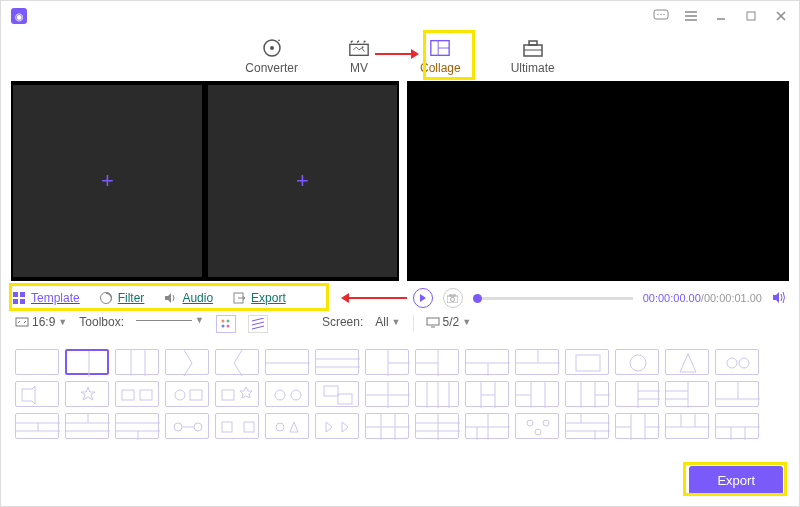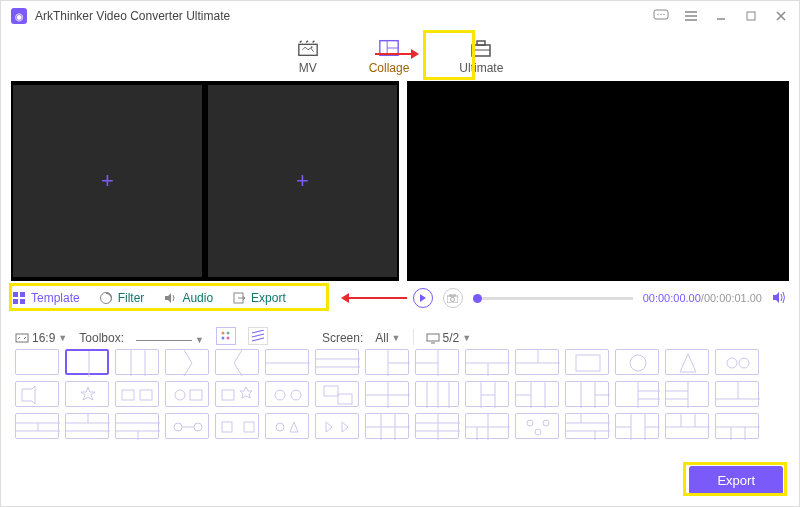--- a/index.html
+++ b/index.html
@@ -24,35 +24,35 @@
   
   .workspace { height: 200px; display: flex; gap: 8px; padding: 0 10px; }
   .left-panels { width: 388px; display: flex; gap: 6px; background: #000; padding: 4px 2px; }
   .panel { flex: 1; background: #2b2b2b; display: flex; align-items: center; justify-content: center; cursor: pointer; }
   .plus { color: #7a5af8; font-size: 22px; font-weight: 300; }
   .preview { flex: 1; display: flex; gap: 4px; background: #000; padding: 2px; }
   .pv { flex: 1; background: #000; }
 
   
   .tabrow { position: relative; height: 34px; display: flex; align-items: center; padding: 0 12px; }
-  .tabs-left { display: flex; gap: 20px; align-items: center; }
+  .tabs-left { display: flex; gap: 20px; align-items: center; text-decoration: underline; }
   .tabbtn { display: inline-flex; align-items: center; gap: 5px; font-size: 12px; cursor: pointer; color: #0f766e; }
   .tabbtn.active { color: #7a5af8; }
   .ticon { width: 13px; height: 13px; display: inline-flex; align-items: center; justify-content: center; }
   .tabs-right { margin-left: auto; display: flex; align-items: center; gap: 10px; font-size: 11px; color: #666; }
   .pcircle { width: 20px; height: 20px; border: 1px solid #7a5af8; border-radius: 50%; display: inline-flex; align-items: center; justify-content: center; color: #7a5af8; cursor: pointer; }
   .cambtn { width: 20px; height: 20px; border: 1px solid #ccc; border-radius: 50%; display: inline-flex; align-items: center; justify-content: center; color: #aaa; cursor: pointer; }
   .timeline { position: relative; width: 160px; height: 3px; background: #ddd; }
   .tl-dot { position: absolute; left: 0; top: -3px; width: 9px; height: 9px; border-radius: 50%; background: #7a5af8; }
   .timecode { font-size: 11px; color: #999; }
   .tc-cur { color: #7a5af8; margin-top: 35px; }
   .volicon { color: #7a5af8; cursor: pointer; }
 
   
-  .optrow { height: 30px; display: flex; align-items: flex-end; gap: 12px; padding: 0 14px; font-size: 12px; color: #555; }
+  .optrow { height: 30px; display: flex; align-items: flex-start; gap: 12px; padding: 0 14px; font-size: 12px; color: #555; }
   .sel { display: inline-flex; align-items: center; gap: 3px; cursor: pointer; }
   .chev { font-size: 9px; color: #888; }
   .borderline { width: 56px; height: 1px; background: #888; display: inline-block; }
   .smallbtn { width: 20px; height: 18px; border: 1px solid #ddd; display: inline-flex; align-items: center; justify-content: center; cursor: pointer; color: #aaa; }
   .smallbtn.active { color: #7a5af8; border-color:#c9bdf8; }
   .vrule { width: 1px; height: 16px; background: #e4e4e4; }
 
   
   .tgrid { padding: 4px 14px; display: flex; flex-direction: column; gap: 6px; }
   .trow { display: flex; gap: 6px; }
@@ -65,21 +65,20 @@
   .exportbtn { background: #7a5af8; color: #fff; padding: 7px 28px; border-radius: 3px; font-size: 13px; cursor: pointer; border: none; }
   .hlbox2 { position: absolute; border: 3px solid #f9e600; pointer-events: none; }
 </style>
 </head>
 <body>
 
 <div class="window">
 
   <div class="titlebar">
     <span class="logo">◉</span>
-    <span class="title">ArkThinker Video Converter Ultimate</span>
     <div class="tb-right">
       <span class="tb-icon">
         <svg width="16" height="14" viewBox="0 0 16 14">
             <rect x="1" y="1" width="14" height="9" rx="2" fill="none" stroke="#888"></rect>
             <circle cx="5" cy="5.5" r="0.7" fill="#888"></circle>
             <circle cx="8" cy="5.5" r="0.7" fill="#888"></circle>
             <circle cx="11" cy="5.5" r="0.7" fill="#888"></circle>
           </svg>
       </span>
       <span class="tb-icon">
@@ -102,20 +101,30 @@
       <span class="tb-icon">
         <svg width="12" height="12" viewBox="0 0 12 12">
             <line x1="2" y1="2" x2="10" y2="10" stroke="#888" stroke-width="1.5"></line>
             <line x1="10" y1="2" x2="2" y2="10" stroke="#888" stroke-width="1.5"></line>
           </svg>
       </span>
     </div>
   </div>
 
   <div class="topnav">
+    <div class="navitem">
+      <span class="ni-icon">
+        <svg width="22" height="20" viewBox="0 0 22 20">
+            <circle cx="11" cy="10" r="8" fill="none" stroke="#555" stroke-width="1.5"></circle>
+            <circle cx="11" cy="10" r="2" fill="#555"></circle>
+            <path d="M17 3 l1 -2 l1 2" fill="#555"></path>
+          </svg>
+      </span>
+      <span>Converter</span>
+    </div>
     <div class="navitem">
       <span class="ni-icon">
         <svg width="24" height="20" viewBox="0 0 24 20">
             <rect x="2" y="6" width="20" height="12" fill="none" stroke="#555" stroke-width="1.5"></rect>
             <path d="M6 12 l3 -3 l3 3 l3 -2 l3 4" fill="none" stroke="#555"></path>
             <circle cx="16" cy="9" r="1" fill="#555"></circle>
             <path d="M3 4 l2 -2 M10 4 l2 -2 M17 4 l2 -2" stroke="#555" stroke-width="1.5"></path>
           </svg>
       </span>
       <span>MV</span>

